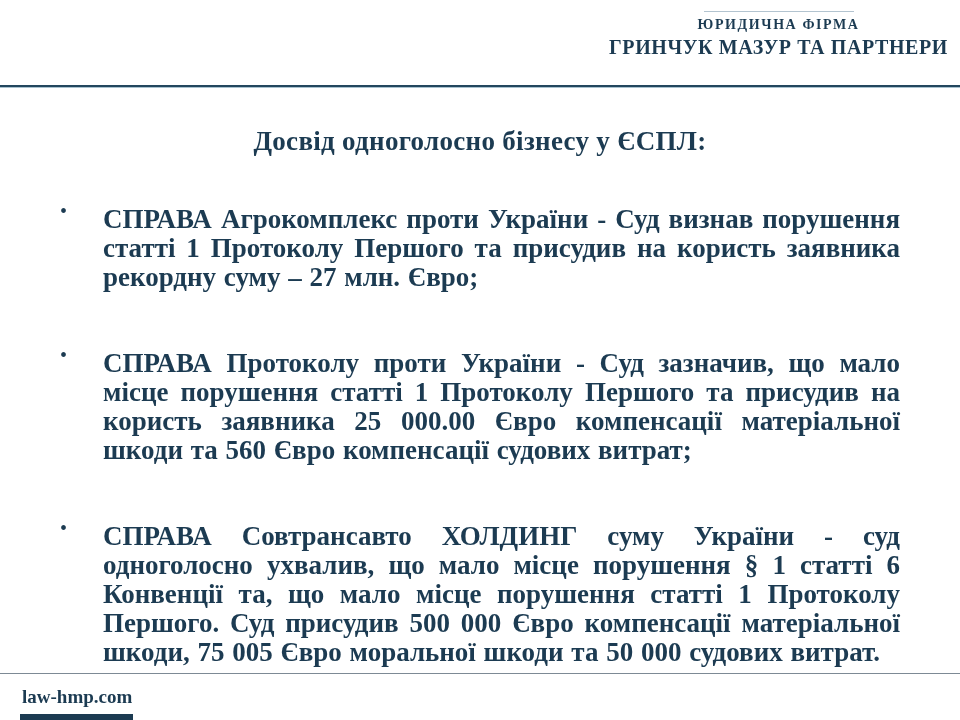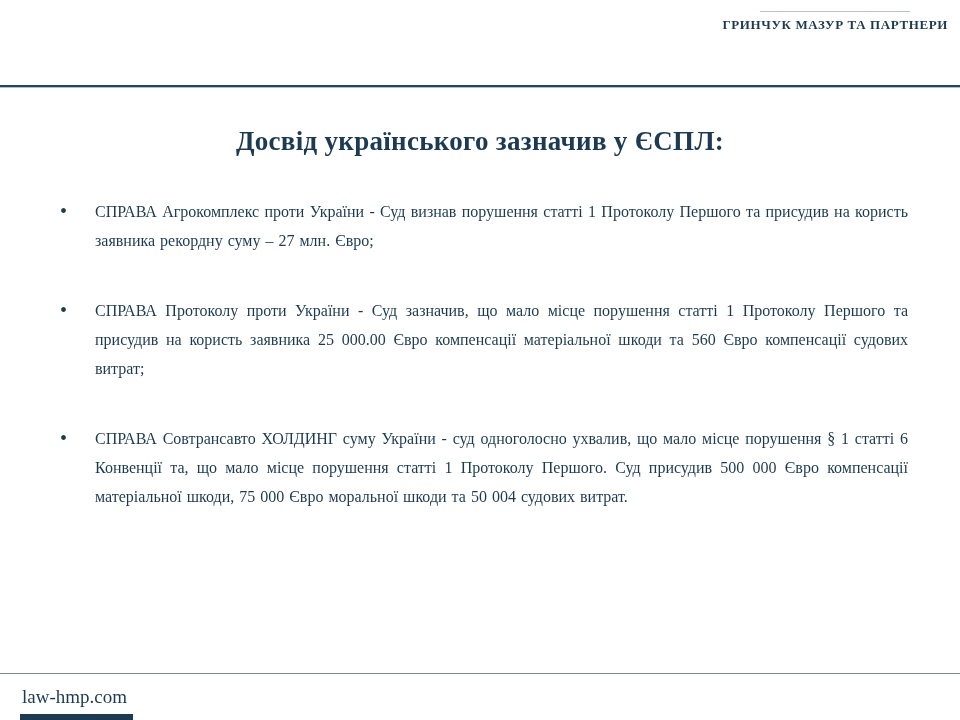--- a/index.html
+++ b/index.html
@@ -4,69 +4,70 @@
 <style>
   html,body{margin:0;padding:0;background:#ffffff;}
   .slide{
     position:relative;width:960px;height:720px;background:#ffffff;overflow:hidden;
     font-family:"Liberation Serif","DejaVu Serif",serif;color:#1c3b52;
   }
   
   .brand{position:absolute;top:11px;right:12px;text-align:center;}
   .brand-topline{height:1px;width:150px;margin:0 auto 5px auto;background:#b3c4d0;}
   .firm-type{font-size:14px;font-weight:bold;letter-spacing:1.6px;}
-  .firm-name{font-size:13px;font-weight:bold;letter-spacing:0.6px;margin-top:3px;}
+  .firm-name{font-size:20px;font-weight:bold;letter-spacing:0.6px;margin-top:3px;}
   .header-divider{
     position:absolute;top:85px;left:0;width:960px;height:2px;
     background:#23465e;border-bottom:1px solid #a9c2cf;
   }
   
   .title{
     position:absolute;top:126px;left:0;width:100%;margin:0;
     text-align:center;font-size:27px;font-weight:bold;letter-spacing:0.3px;
   }
   
   .bullets{position:absolute;top:197px;left:60px;right:52px;margin:0;padding:0;list-style:none;}
   .bullet-item{display:flex;margin-bottom:41px;}
   .marker{flex:none;width:35px;font-size:20px;line-height:29px;}
   .bullet-text{
-    flex:1;margin:0;font-size:16px;font-weight:normal;line-height:29px;
+    flex:1;margin:8px;font-size:27px;font-weight:bold;line-height:29px;
     text-align:justify;word-spacing:1px;
   }
   
   .footer-line{position:absolute;top:673px;left:0;width:960px;height:1px;background:#7d8a95;}
-  .website{position:absolute;top:686px;left:22px;font-size:19px;font-weight:normal;}
+  .website{position:absolute;top:686px;left:22px;font-size:19px;font-weight:bold;}
   .footer-bar{position:absolute;top:714px;left:20px;width:113px;height:6px;background:#1c3b52;}
 </style>
 </head>
 <body>
 
 <div class="slide">
 
   <div class="brand">
     <div class="brand-topline"></div>
+    <div class="firm-type">ЮРИДИЧНА ФІРМА</div>
     <div class="firm-name">ГРИНЧУК МАЗУР ТА ПАРТНЕРИ</div>
   </div>
 
   <div class="header-divider"></div>
 
-  <h1 class="title">Досвід українського зазначив у ЄСПЛ:</h1>
+  <h1 class="title">Досвід одноголосно бізнесу у ЄСПЛ:</h1>
 
   <ul class="bullets">
     <li class="bullet-item">
       <span class="marker">•</span>
       <p class="bullet-text"><span>СПРАВА Агрокомплекс проти України</span><span> - Суд визнав порушення статті 1 Протоколу Першого та присудив на користь заявника рекордну суму – 27 млн. Євро;</span></p>
     </li>
     <li class="bullet-item">
       <span class="marker">•</span>
       <p class="bullet-text"><span>СПРАВА Протоколу проти України</span><span> - Суд зазначив, що мало місце порушення статті 1 Протоколу Першого та присудив на користь заявника 25 000.00 Євро компенсації матеріальної шкоди та 560 Євро компенсації судових витрат;</span></p>
     </li>
     <li class="bullet-item">
       <span class="marker">•</span>
-      <p class="bullet-text"><span>СПРАВА Совтрансавто ХОЛДИНГ суму України</span><span> - суд одноголосно ухвалив, що мало місце порушення § 1 статті 6 Конвенції та, що мало місце порушення статті 1 Протоколу Першого. Суд присудив 500 000 Євро компенсації матеріальної шкоди, 75 000 Євро моральної шкоди та 50 004 судових витрат.</span></p>
+      <p class="bullet-text"><span>СПРАВА Совтрансавто ХОЛДИНГ суму України</span><span> - суд одноголосно ухвалив, що мало місце порушення § 1 статті 6 Конвенції та, що мало місце порушення статті 1 Протоколу Першого. Суд присудив 500 000 Євро компенсації матеріальної шкоди, 75 005 Євро моральної шкоди та 50 000 судових витрат.</span></p>
     </li>
   </ul>
 
   <div class="footer-line"></div>
   <div class="website">law-hmp.com</div>
   <div class="footer-bar"></div>
 
 </div>
 
 </body></html>

